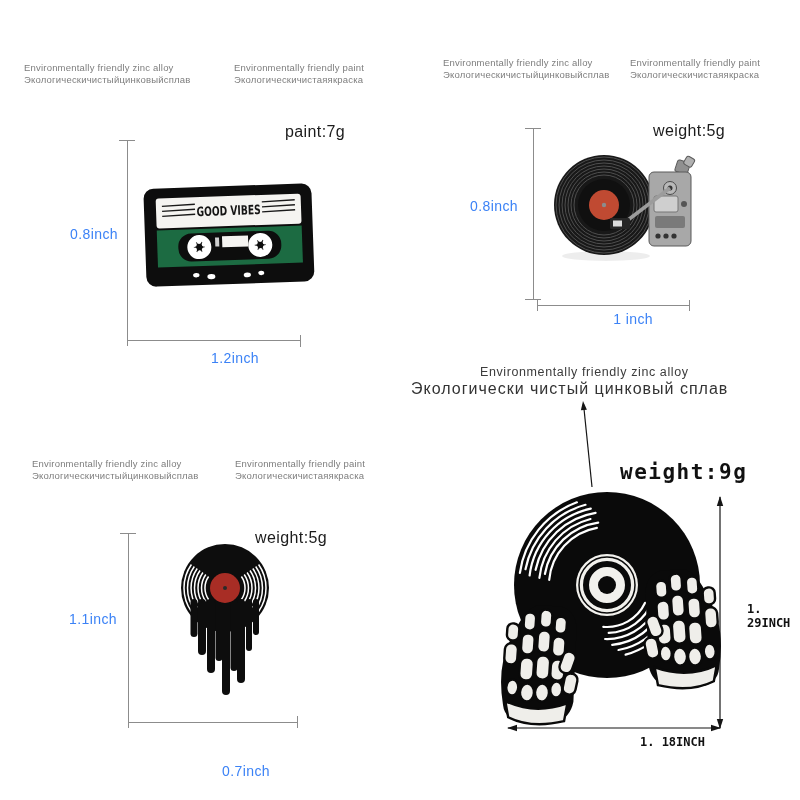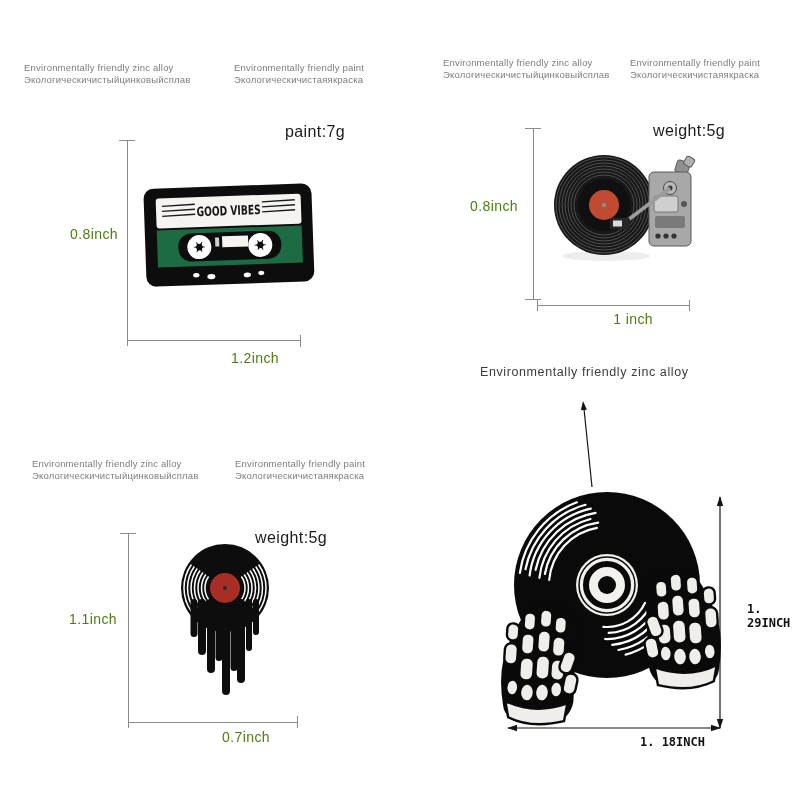--- a/index.html
+++ b/index.html
@@ -1,21 +1,21 @@
 <!DOCTYPE html>
 <html><head>
 <meta charset="utf-8">
 <style>
   html,body{margin:0;padding:0;background:#fff;}
   #canvas{position:relative;width:800px;height:800px;background:#ffffff;overflow:hidden;
           font-family:"Liberation Sans",sans-serif;padding-left:12px;}
   .abs{position:absolute;}
   .note{font-size:9.5px;line-height:11.5px;color:#7d7d7d;letter-spacing:.2px;white-space:nowrap;}
   .weight{font-size:16px;color:#1c1c1c;letter-spacing:.4px;white-space:nowrap;}
-  .dim{font-size:14px;color:#4d7c0f;letter-spacing:.4px;white-space:nowrap;}
+  .dim{font-size:14px;color:#3b82f6;letter-spacing:.4px;white-space:nowrap;}
   .dim.right{text-align:right;}
   .dim.center{text-align:right;}
   .mono{font-family:"DejaVu Sans Mono",monospace;font-weight:bold;color:#111;}
   .weight-big{font-size:21px;letter-spacing:1.5px;}
   .dim-mono{font-size:12px;letter-spacing:0;margin-left:25px;}
   .center-en{font-size:12.5px;letter-spacing:.6px;color:#3c3c3c;white-space:nowrap;}
   .center-ru{font-size:16px;letter-spacing:1px;color:#333;white-space:nowrap;}
   .ln{position:absolute;background:#8c8c8c;}
   svg{display:block;}
 </style>
@@ -45,47 +45,49 @@
   <div class="abs note" style="left:32px;top:458px">
     <div>Environmentally friendly zinc alloy</div>
     <div>Экологическичистыйцинковыйсплав</div>
   </div>
   <div class="abs note" style="left:235px;top:458px">
     <div>Environmentally friendly paint</div>
     <div>Экологическичистаяякраска</div>
   </div>
 
   <div class="abs center-en" style="left:480px;top:365px">Environmentally friendly zinc alloy</div>
+  <div class="abs center-ru" style="left:411px;top:380px">Экологически чистый цинковый сплав</div>
 
   <div class="abs weight" style="left:285px;top:123px">paint:7g</div>
   <div class="abs weight" style="left:653px;top:122px">weight:5g</div>
   <div class="abs weight" style="left:255px;top:529px">weight:5g</div>
+  <div class="abs mono weight-big" style="left:620px;top:460px">weight:9g</div>
 
   <div class="ln" style="left:127px;top:140px;width:1px;height:206px"></div>
   <div class="ln" style="left:119px;top:140px;width:16px;height:1px"></div>
   <div class="ln" style="left:127px;top:340px;width:174px;height:1px"></div>
   <div class="ln" style="left:300px;top:335px;width:1px;height:12px"></div>
   <div class="abs dim right" style="left:58px;top:226px;width:60px">0.8inch</div>
-  <div class="abs dim center" style="left:194px;top:350px;width:85px">1.2inch</div>
+  <div class="abs dim center" style="left:174px;top:350px;width:85px">1.2inch</div>
 
   <div class="ln" style="left:533px;top:128px;width:1px;height:172px"></div>
   <div class="ln" style="left:525px;top:128px;width:16px;height:1px"></div>
   <div class="ln" style="left:525px;top:299px;width:16px;height:1px"></div>
   <div class="ln" style="left:537px;top:305px;width:153px;height:1px"></div>
   <div class="ln" style="left:537px;top:300px;width:1px;height:11px"></div>
   <div class="ln" style="left:689px;top:300px;width:1px;height:11px"></div>
   <div class="abs dim right" style="left:453px;top:198px;width:65px">0.8inch</div>
   <div class="abs dim center" style="left:578px;top:311px;width:75px">1 inch</div>
 
   <div class="ln" style="left:128px;top:533px;width:1px;height:195px"></div>
   <div class="ln" style="left:120px;top:533px;width:16px;height:1px"></div>
   <div class="ln" style="left:128px;top:722px;width:170px;height:1px"></div>
   <div class="ln" style="left:297px;top:716px;width:1px;height:12px"></div>
   <div class="abs dim right" style="left:57px;top:611px;width:60px">1.1inch</div>
-  <div class="abs dim center" style="left:185px;top:729px;width:85px">0.7inch</div>
+  <div class="abs dim center" style="left:185px;top:763px;width:85px">0.7inch</div>
 
   <svg class="abs" style="left:490px;top:390px" width="300" height="370" viewBox="0 0 300 370">
     <g stroke="#151515" stroke-width="1.2" fill="#151515">
 
       <line x1="102" y1="97" x2="93.5" y2="14" fill="none"></line>
       <polygon points="93,11 96.9,19.7 90.9,20.3" stroke="none"></polygon>
 
       <line x1="230" y1="107" x2="230" y2="338" fill="none"></line>
       <polygon points="230,106 226.8,116 233.2,116" stroke="none"></polygon>
       <polygon points="230,339 226.8,329 233.2,329" stroke="none"></polygon>

